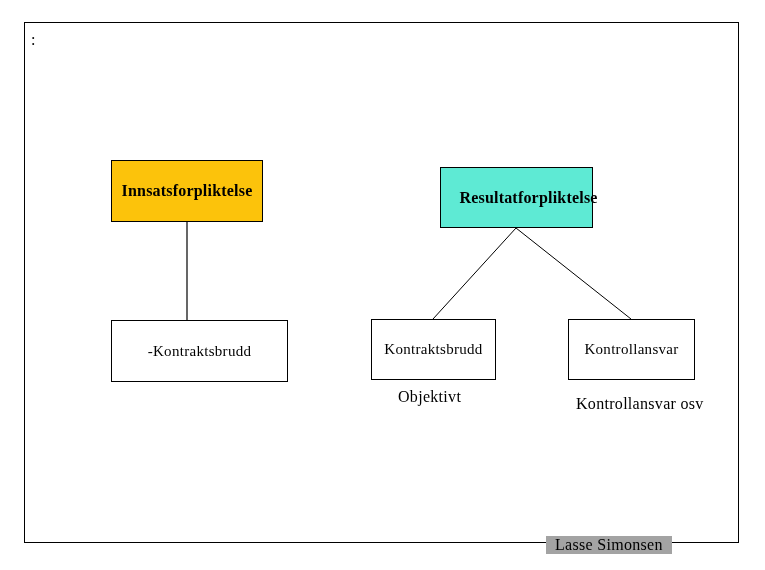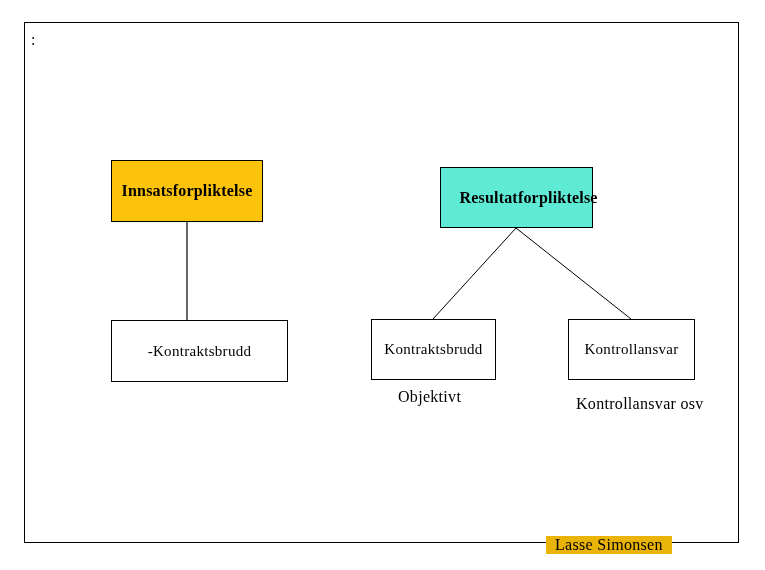--- a/index.html
+++ b/index.html
@@ -72,21 +72,21 @@
     font-size: 16px;
     letter-spacing: 0.3px;
     white-space: nowrap;
   }
   .note-objektivt { left: 398px; top: 388px; }
   .note-kontroll  { left: 576px; top: 395px; }
   .footer-author {
     position: absolute;
     left: 546px;
     top: 536px;
-    background: #eab308;
+    background: #a3a3a3;
     padding: 0 9px;
     font-size: 16px;
     letter-spacing: 0.3px;
     white-space: nowrap;
     z-index: 5;
   }
 </style>
 </head>
 <body>
 

